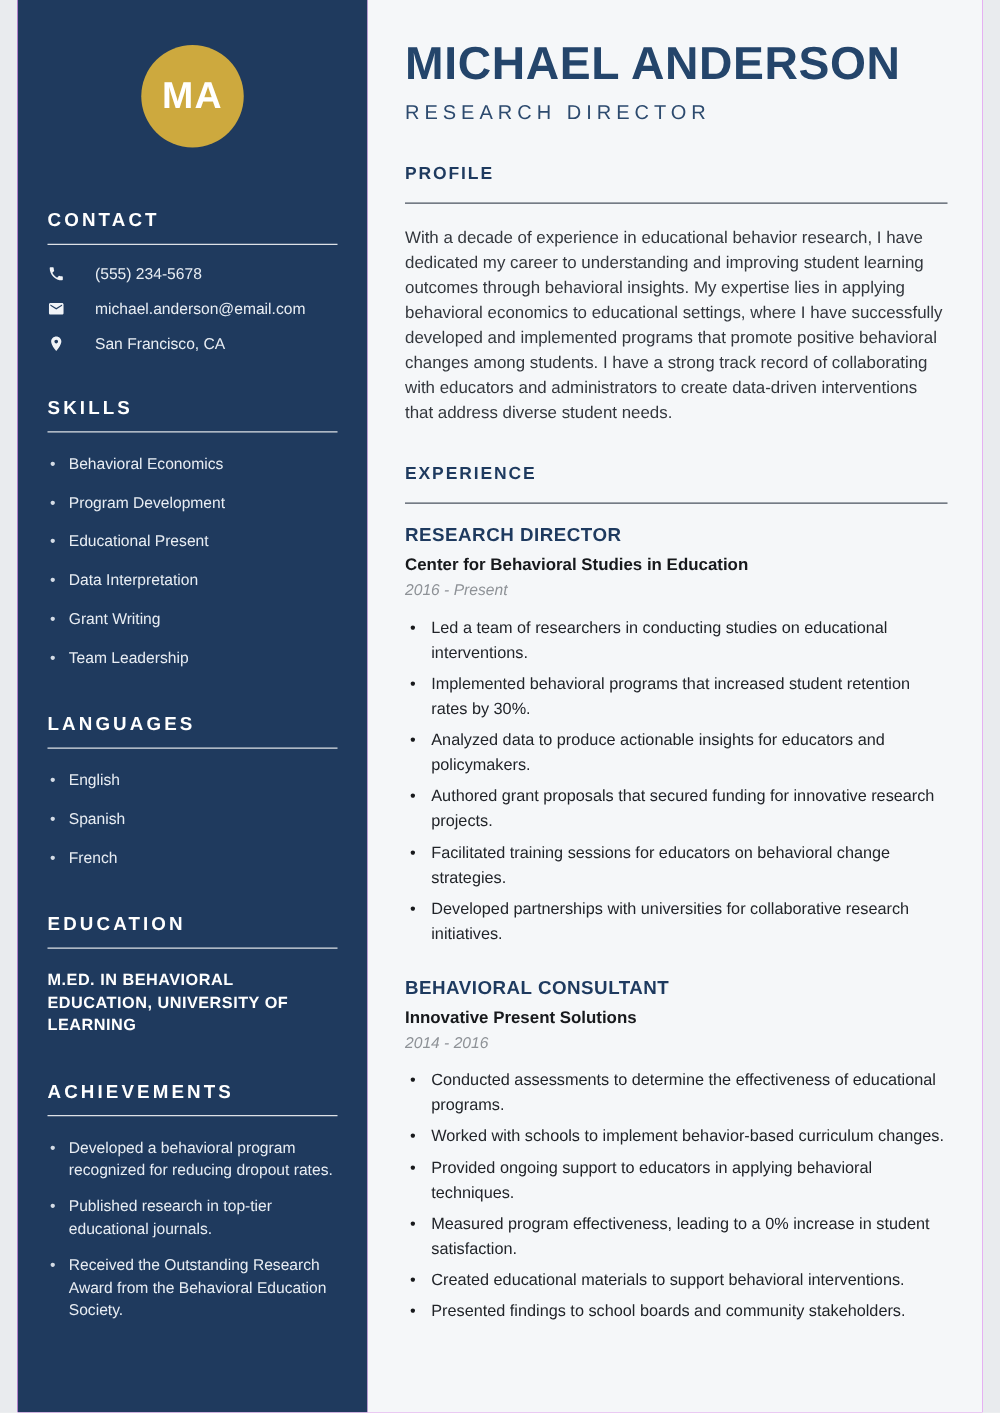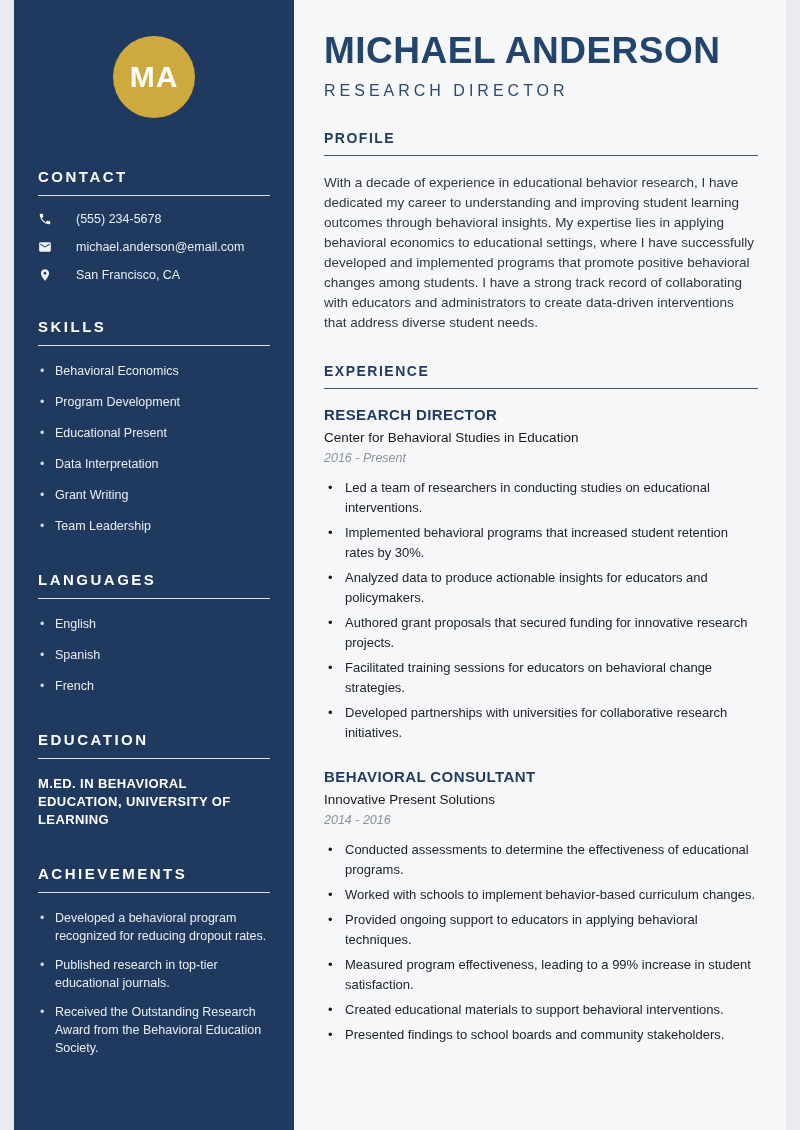--- a/index.html
+++ b/index.html
@@ -102,40 +102,40 @@
     letter-spacing: 4px;
     margin-top: 11px;
   }
   .m-section { margin-top: 30px; }
   .m-heading {
     font-size: 14px;
     font-weight: bold;
     color: #1e3a5f;
     letter-spacing: 1.5px;
     border-bottom: 1px solid #49535f;
-    padding-bottom: 9px;
+    padding-bottom: 16px;
     margin-bottom: 17px;
   }
   .profile-text {
     font-size: 13.5px;
     line-height: 20px;
     color: #33373d;
   }
   .job { margin-bottom: 25px; }
   .job:last-child { margin-bottom: 0; }
   .job-title {
     font-size: 15px;
     font-weight: bold;
     color: #1e3a5f;
     letter-spacing: 0.4px;
     margin-bottom: 7px;
   }
   .company {
     font-size: 13.5px;
-    font-weight: normal;
+    font-weight: bold;
     color: #17191c;
     margin-bottom: 6px;
   }
   .dates {
     font-size: 12.5px;
     font-style: italic;
     color: #8e9297;
     margin-bottom: 13px;
   }
   ul.job-bullets { list-style: none; }
@@ -263,21 +263,21 @@
 
       <article class="job">
         <div class="job-title">BEHAVIORAL CONSULTANT</div>
         <div class="company">Innovative Present Solutions</div>
         <div class="dates">2014 - 2016</div>
         <ul class="job-bullets">
 
         <li>Conducted assessments to determine the effectiveness of educational programs.</li>
             <li>Worked with schools to implement behavior-based curriculum changes.</li>
             <li>Provided ongoing support to educators in applying behavioral techniques.</li>
-            <li>Measured program effectiveness, leading to a 99% increase in student satisfaction.</li>
+            <li>Measured program effectiveness, leading to a 0% increase in student satisfaction.</li>
             <li>Created educational materials to support behavioral interventions.</li>
             <li>Presented findings to school boards and community stakeholders.</li>
           </ul>
       </article>
 
     </section>
 
   </main>
 
 </div>

